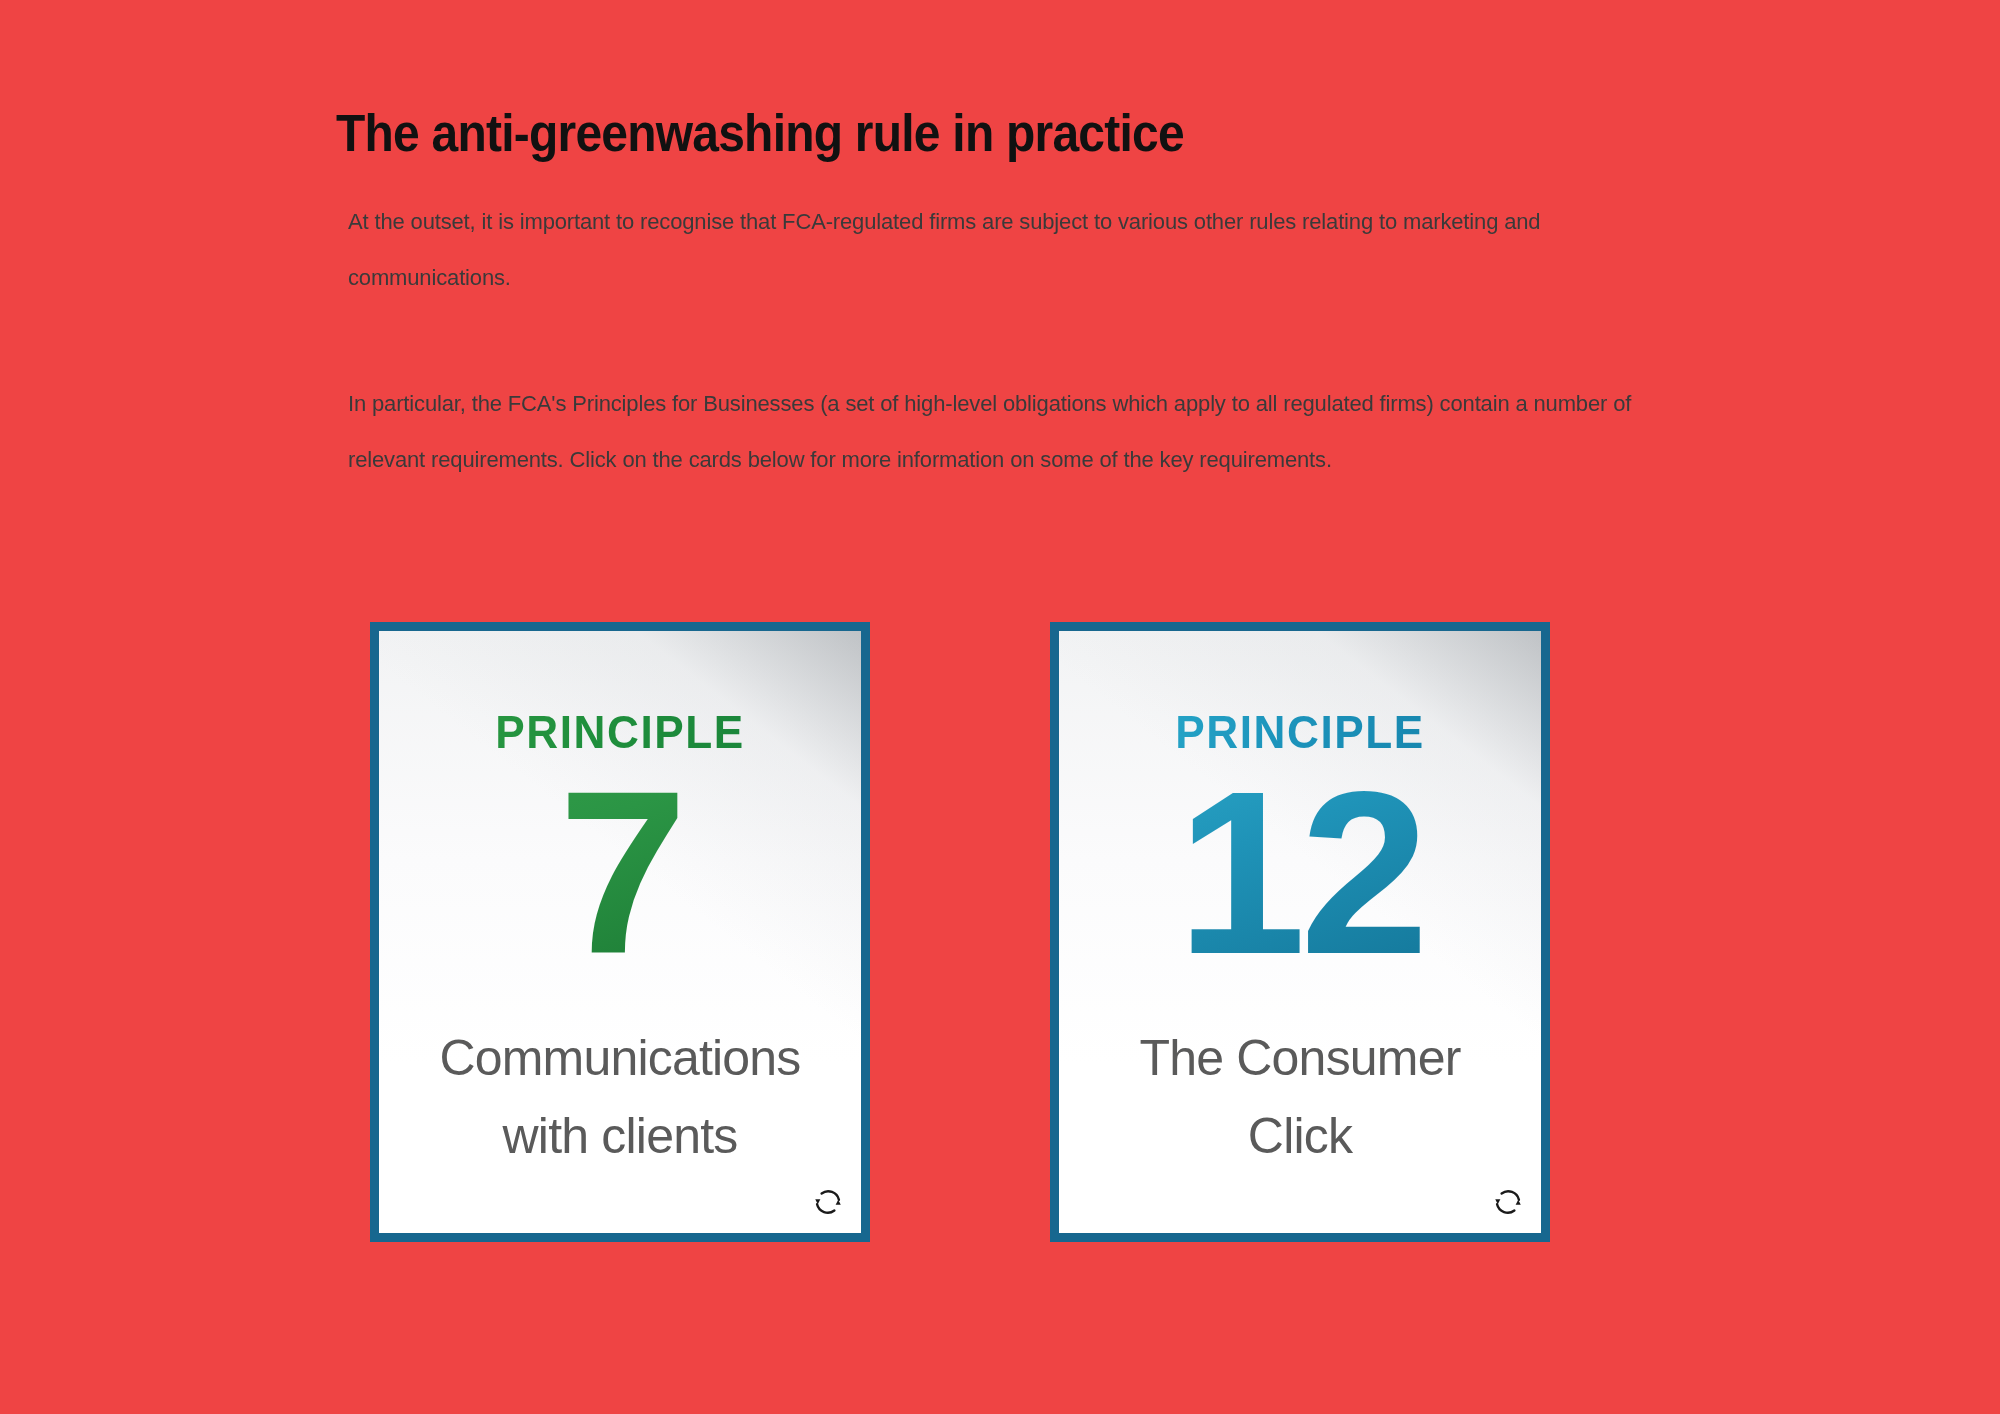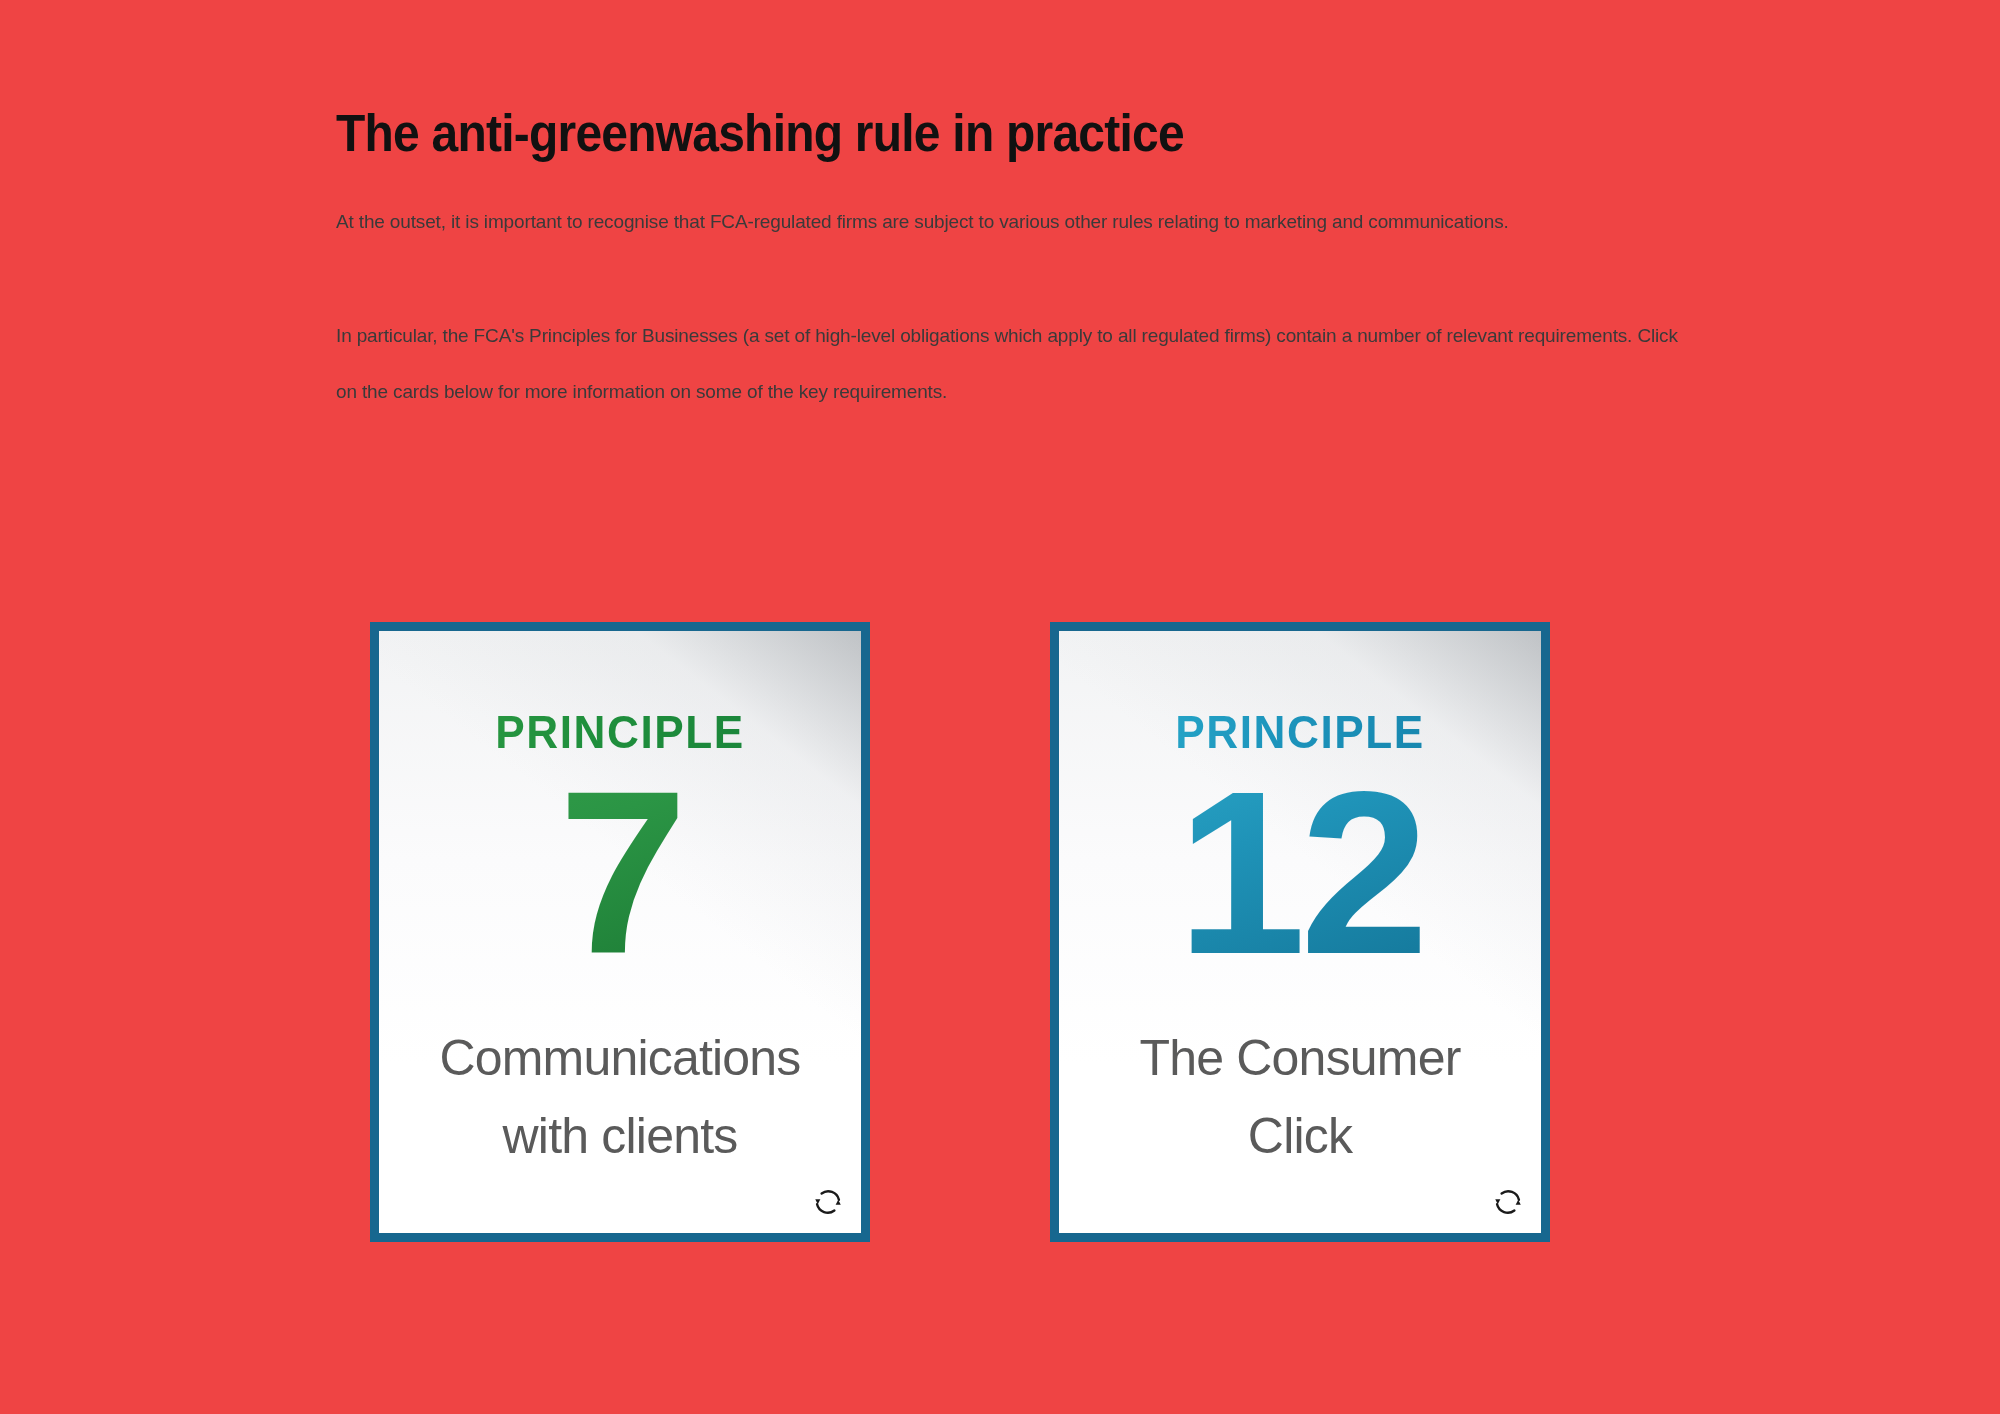--- a/index.html
+++ b/index.html
@@ -38,24 +38,24 @@
     letter-spacing: -0.8px;
     color: #111111;
     margin: 0 0 30px 0;
     transform: scaleX(0.94);
     transform-origin: left center;
     white-space: nowrap;
   }
 
   .para {
     font-family: "Liberation Sans", sans-serif;
-    font-size: 19px;
+    font-size: 22px;
     line-height: 56px;
     color: #3a3a3a;
-    margin: 0;
+    margin: 12px;
     letter-spacing: -0.15px;
     max-width: 1360px;
   }
 
   .para-1 { margin-bottom: 0; }
   .para-gap { height: 58px; }
 
   
   .cards {
     position: absolute;

